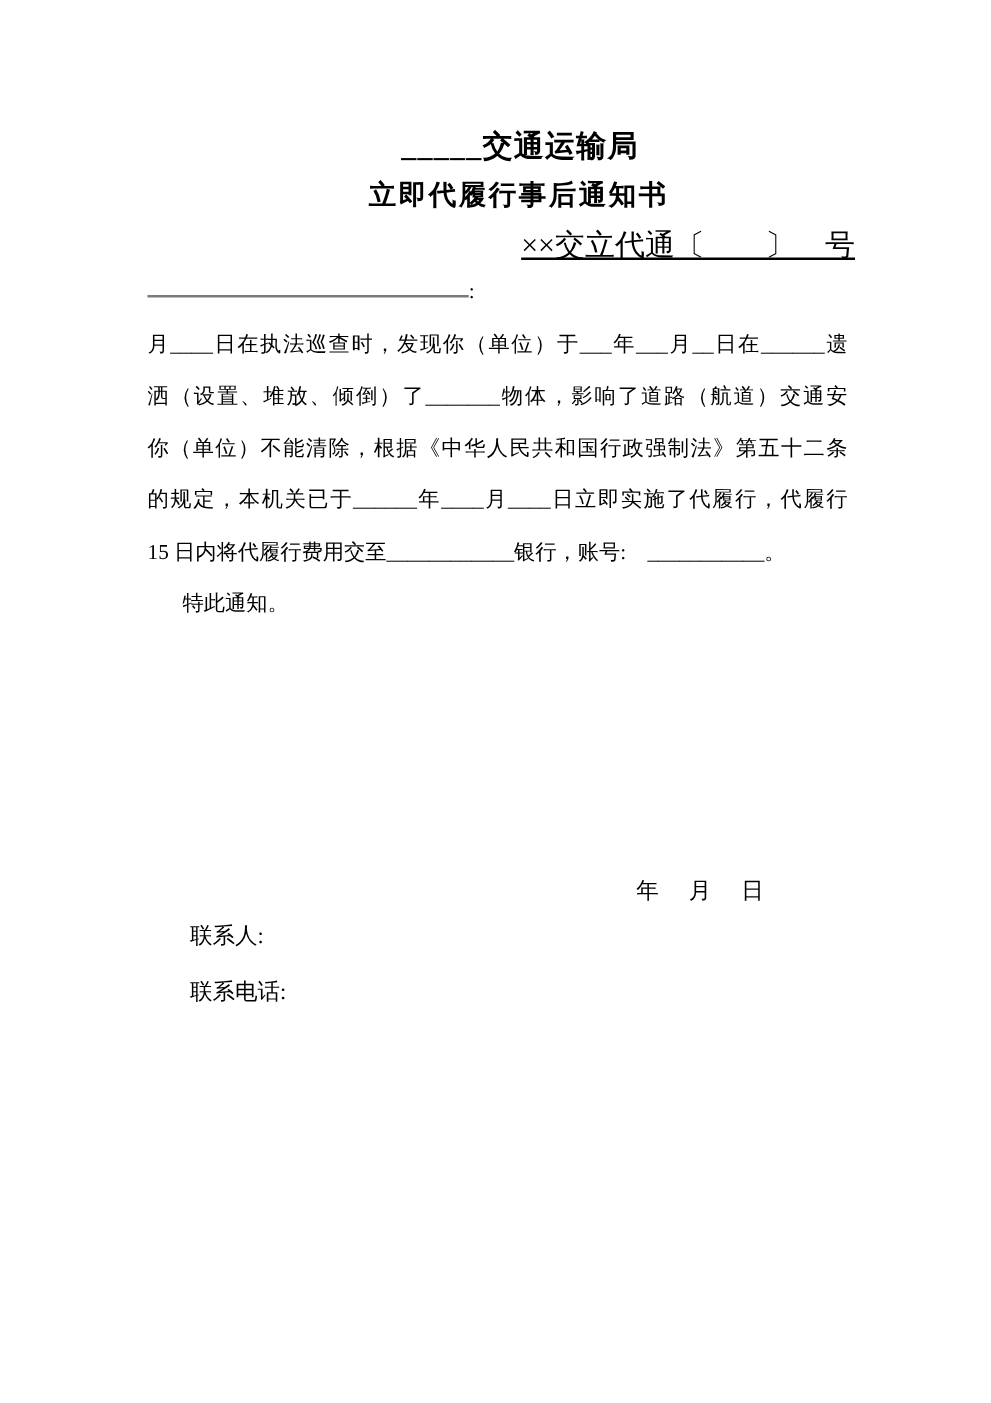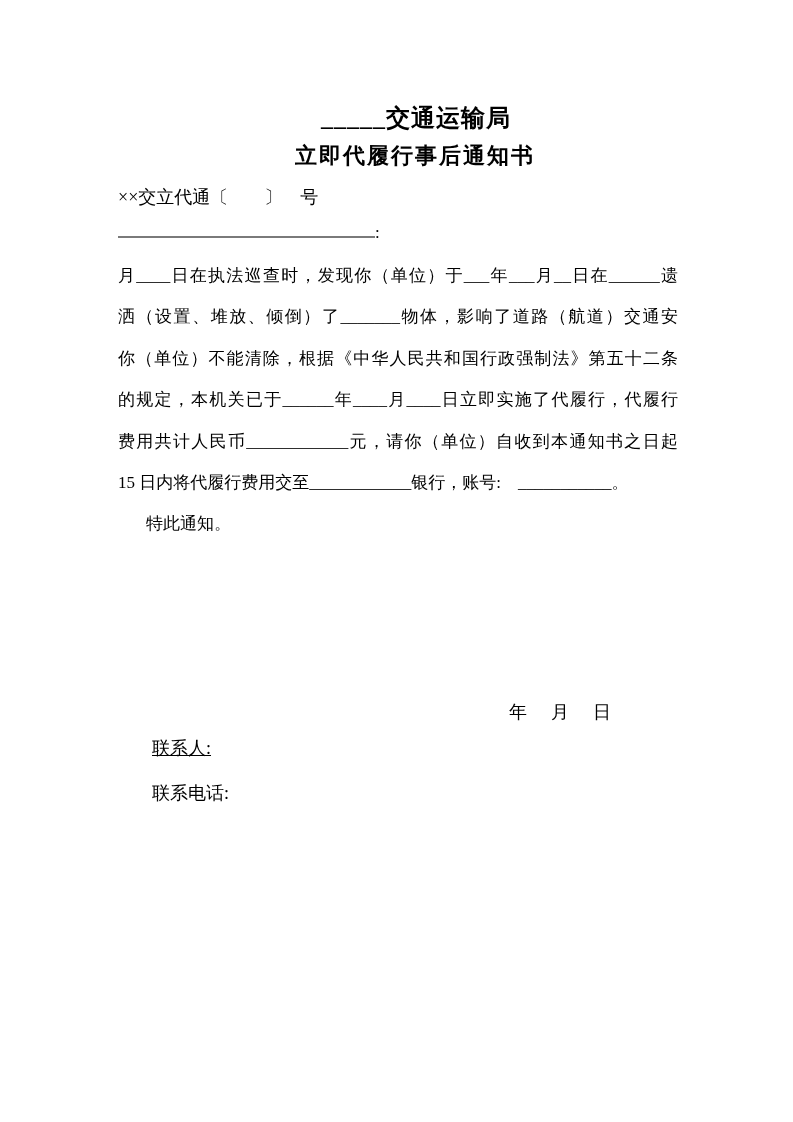--- a/index.html
+++ b/index.html
@@ -40,22 +40,24 @@
     font-size: 22px;
     font-weight: bold;
     line-height: 32px;
     letter-spacing: 2px;
   }
   .docnum {
     position: absolute;
     top: 184px;
     left: 0;
     width: 566px;
-    font-size: 18px;
+    text-align: right;
+    font-size: 24px;
     line-height: 26px;
+    text-decoration: underline;
   }
   .addressee {
     position: absolute;
     top: 214px;
     left: 0;
     font-size: 17px;
     line-height: 28px;
   }
   .addr-blank {
     display: inline-block;
@@ -100,21 +102,20 @@
     font-size: 18px;
     line-height: 24px;
     letter-spacing: 3px;
   }
   .contact-person {
     position: absolute;
     top: 737px;
     left: 34px;
     font-size: 18px;
     line-height: 22px;
-    text-decoration: underline;
   }
   .contact-phone {
     position: absolute;
     top: 782px;
     left: 34px;
     font-size: 18px;
     line-height: 22px;
   }
 </style>
 </head>
@@ -129,21 +130,20 @@
 
     <div class="docnum">××交立代通〔　　〕　号</div>
 
     <div class="addressee"><span class="addr-blank"></span><span>:</span></div>
 
     <div class="bodyblock">
       <div class="bline j">月____日在执法巡查时，发现你（单位）于___年___月__日在______遗</div>
       <div class="bline j">洒（设置、堆放、倾倒）了_______物体，影响了道路（航道）交通安</div>
       <div class="bline j">你（单位）不能清除，根据《中华人民共和国行政强制法》第五十二条</div>
       <div class="bline j">的规定，本机关已于______年____月____日立即实施了代履行，代履行</div>
-      <div class="bline j">费用共计人民币____________元，请你（单位）自收到本通知书之日起</div>
       <div class="bline">15 日内将代履行费用交至____________银行，账号:　___________。</div>
       <div class="bline ind">特此通知。</div>
     </div>
 
 
     <div class="sig-date">年　月　日</div>
 
     <div class="contact-person">联系人:</div>
 
     <div class="contact-phone">联系电话:</div>

